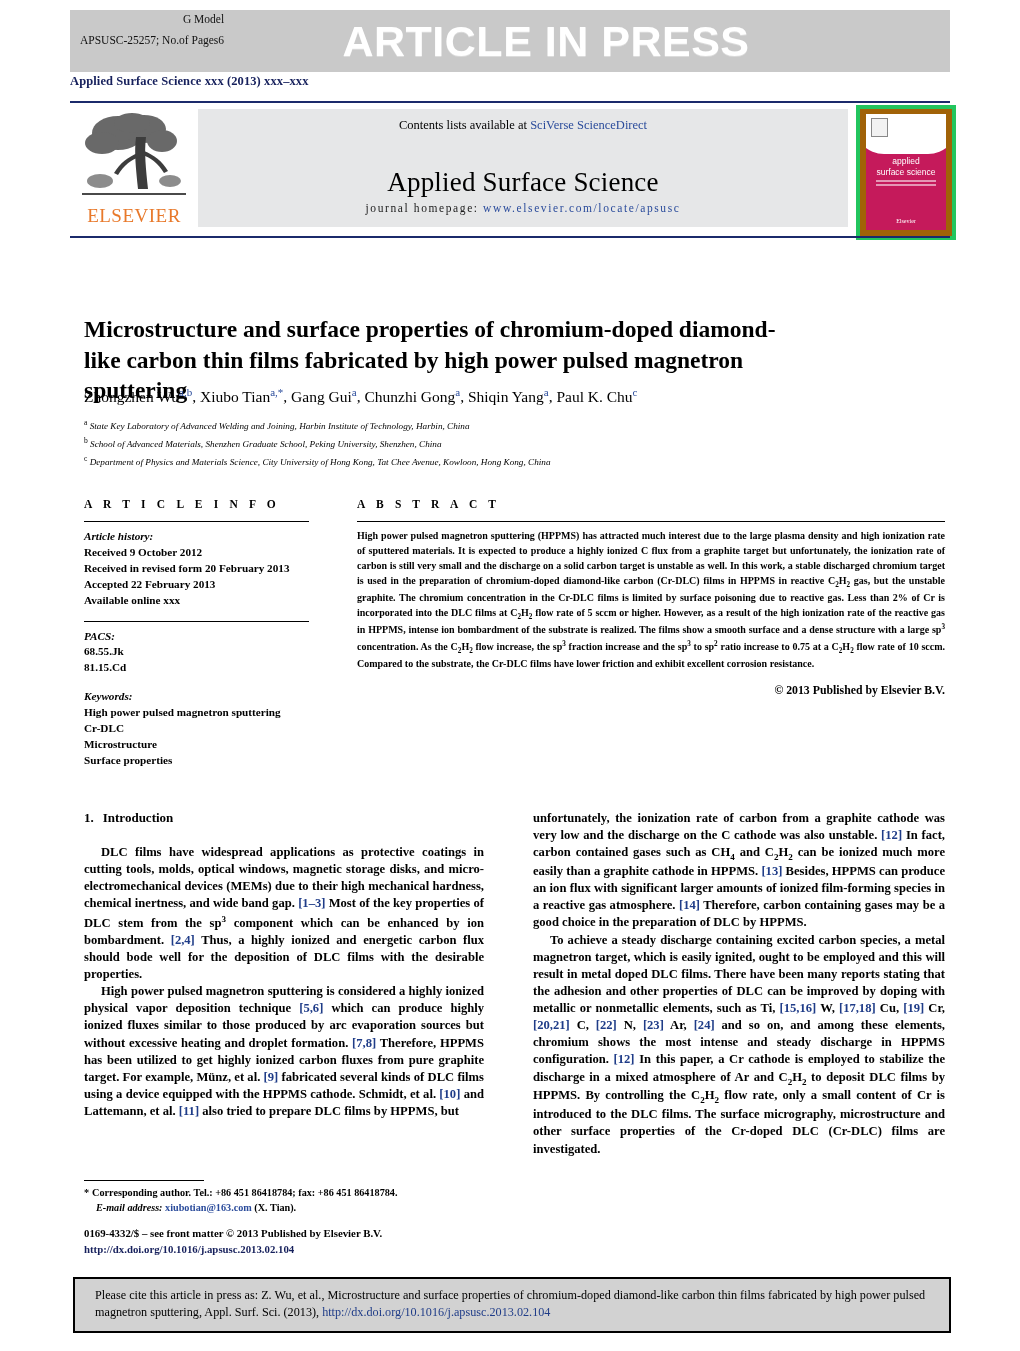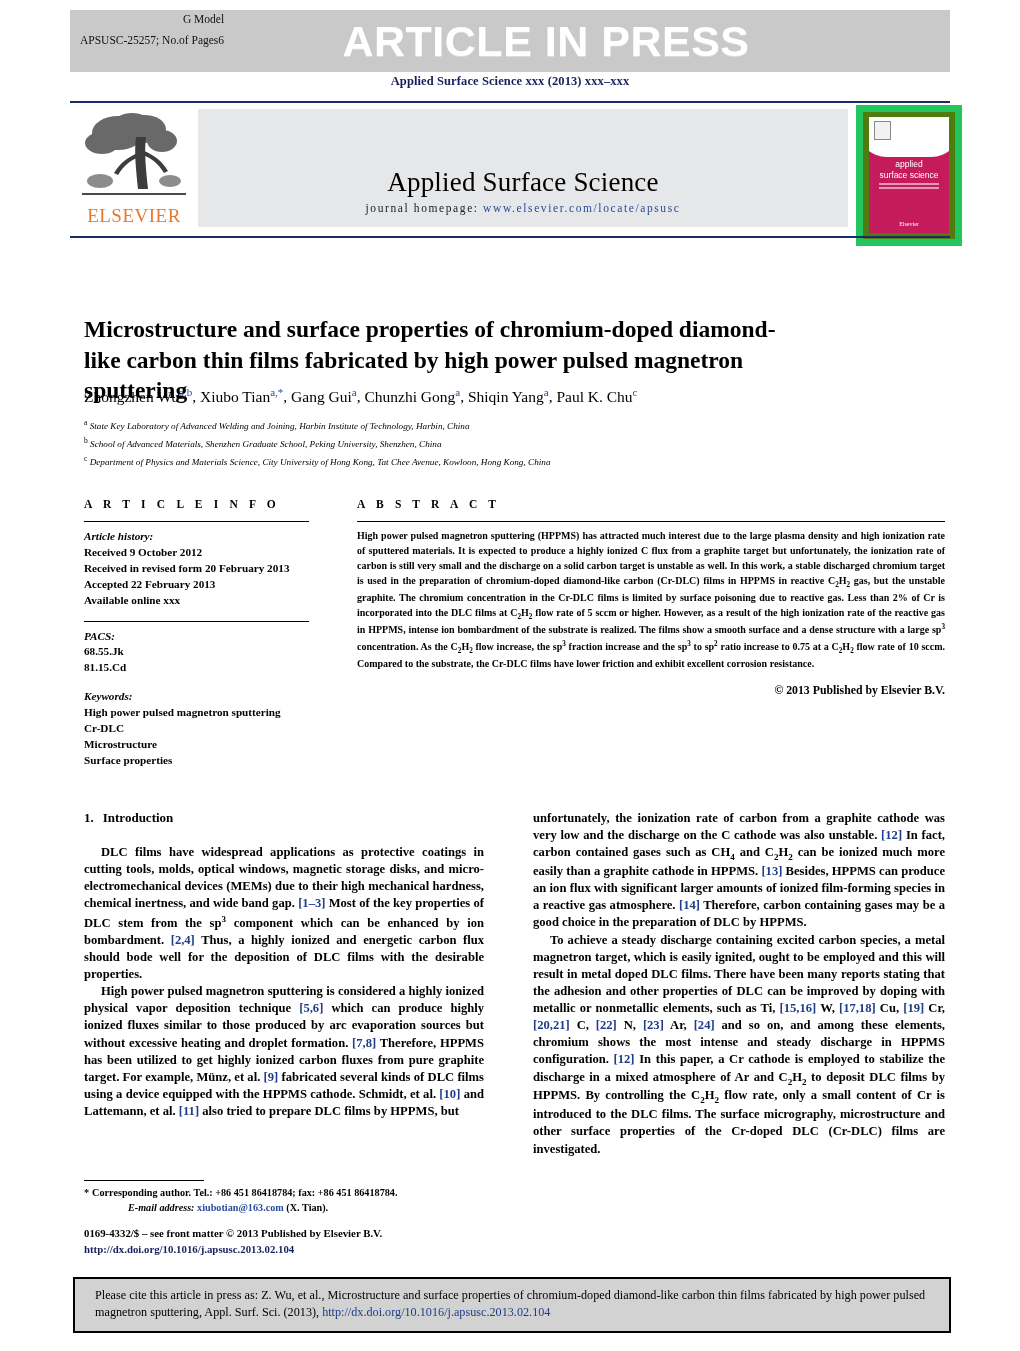--- a/index.html
+++ b/index.html
@@ -51,21 +51,20 @@
     color: #ffffff;
     line-height: 62px;
     text-shadow: 0 1px 0 rgba(255,255,255,0.35);
     user-select: none;
     padding-left: 36px;
   }
   .journal-line {
     position: absolute;
     left: 70px; top: 74px;
     width: 880px;
-    text-align: center;
     font-size: 12.5px;
     font-weight: bold;
     color: #16205c;
     letter-spacing: 0.1px;
   }
 
   
   .rule-thick-top {
     position: absolute;
     left: 70px; top: 101px;
@@ -126,22 +125,22 @@
     text-align: center;
     font-size: 11.5px;
     letter-spacing: 1.6px;
     color: #2a4b9b;
   }
   .homepage-line .hp-label { color: #1a1a1a; }
   .cover-thumb {
     position: absolute;
     left: 786px; top: 0px;
     width: 92px; height: 127px;
-    border: 7px solid #22c55e;
-    background: #4d7c0f;
+    border: 4px solid #22c55e;
+    background: #a16207;
     overflow: hidden;
   }
   .cover-inner {
     position: absolute;
     left: 6px; top: 5px;
     width: 80px; height: 116px;
     background: #ffffff;
     overflow: hidden;
   }
   .cover-red {
@@ -312,21 +311,21 @@
     border-top: 1px solid #000;
   }
   .footnote {
     position: absolute;
     left: 84px; top: 1186px;
     width: 400px;
     font-size: 10.2px;
     line-height: 1.45;
     font-weight: bold;
   }
-  .footnote .ital { font-style: italic; margin-left: 32px; }
+  .footnote .ital { font-style: italic; }
   .footnote .mail { color: #2a4b9b; }
   .footnote .star { margin-right: 3px; }
   .frontmatter {
     position: absolute;
     left: 84px; top: 1225px;
     width: 430px;
     font-size: 10.8px;
     line-height: 1.5;
     font-weight: bold;
   }
@@ -383,20 +382,23 @@
         <g fill="#666" opacity="0.75">
           <ellipse cx="22" cy="74" rx="13" ry="7"></ellipse>
           <ellipse cx="92" cy="74" rx="11" ry="6"></ellipse>
         </g>
         <rect x="4" y="86" width="104" height="2" fill="#4a4a4a"></rect>
       </svg>
       <div class="elsevier-word">ELSEVIER</div>
     </div>
 
     <div class="contents-box">
+      <div class="contents-line">
+        <span>Contents lists available at </span><span class="sd-link">SciVerse ScienceDirect</span>
+      </div>
       <div class="journal-name">Applied Surface Science</div>
       <div class="homepage-line">
         <span class="hp-label">journal homepage: </span><span>www.elsevier.com/locate/apsusc</span>
       </div>
     </div>
 
     <div class="cover-thumb">
       <div class="cover-inner">
         <div class="cover-red"></div>
         <div class="cover-topbox"></div>

